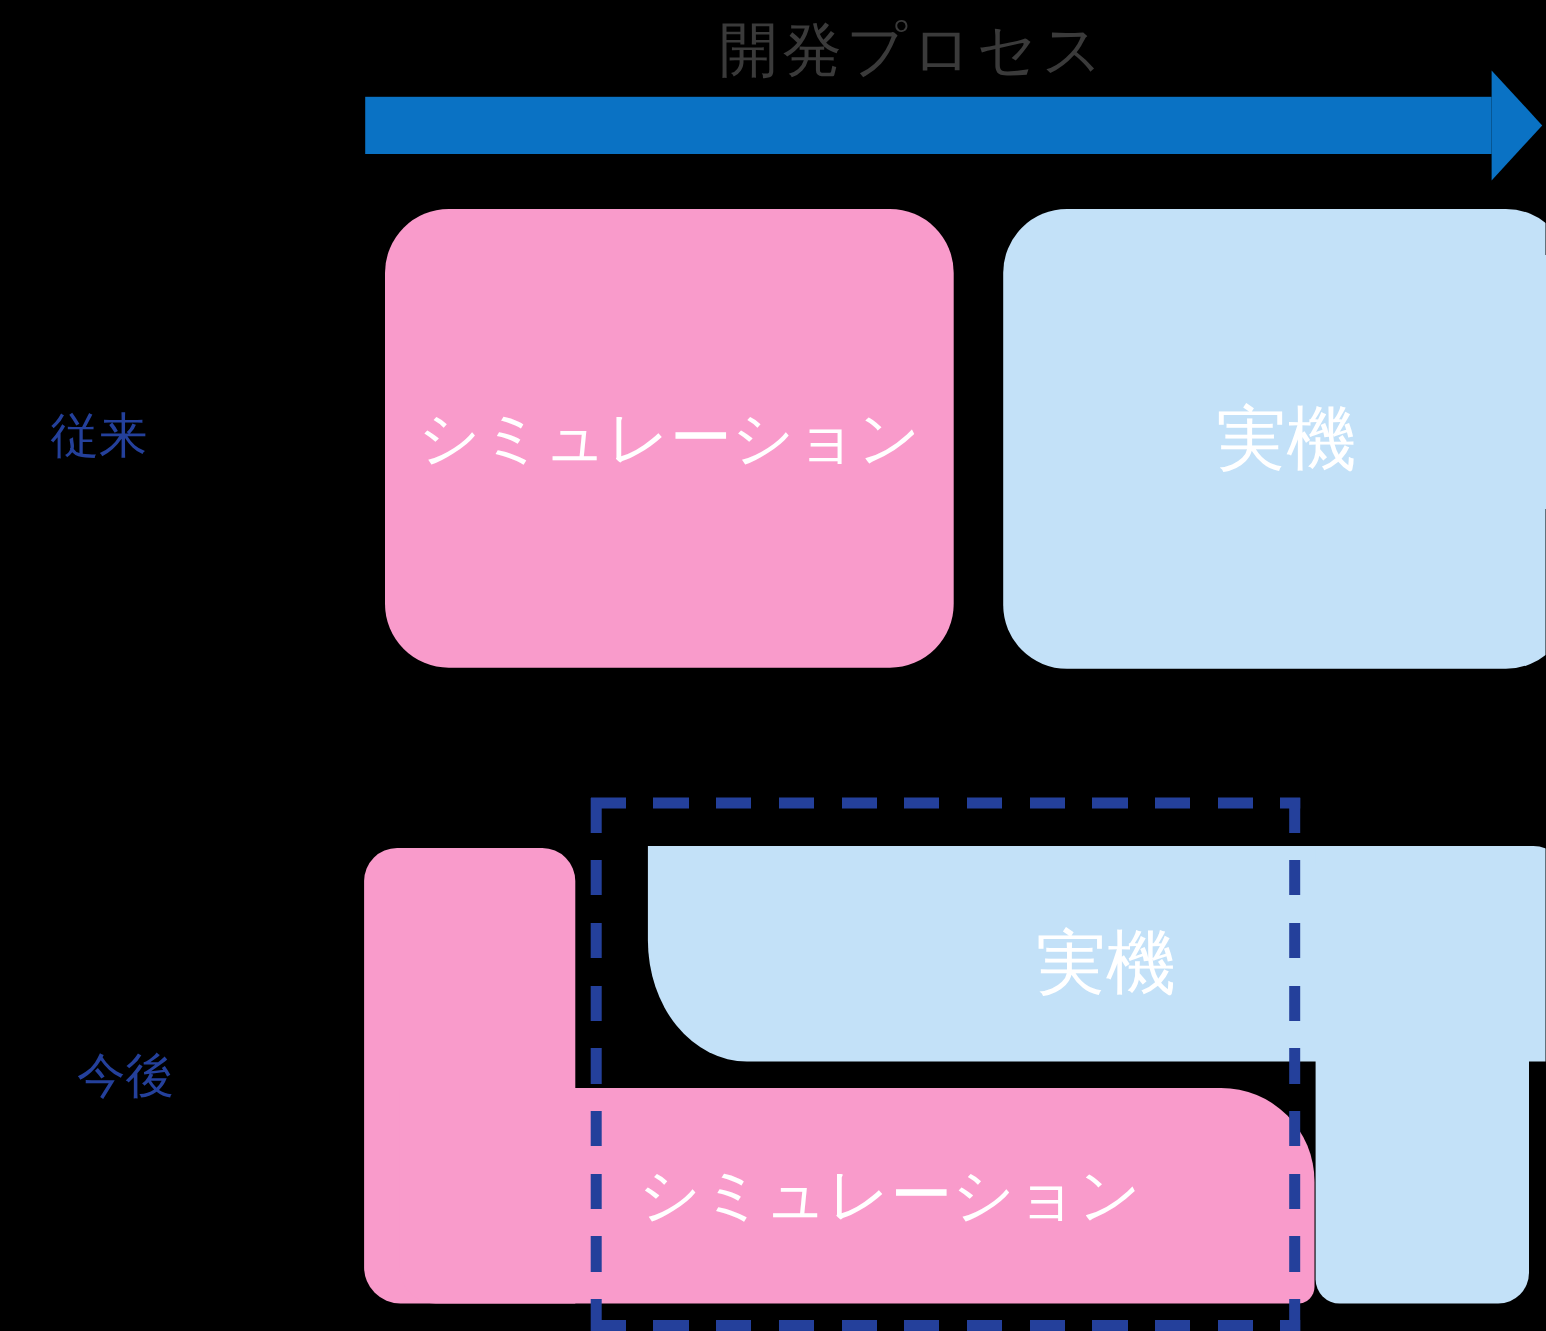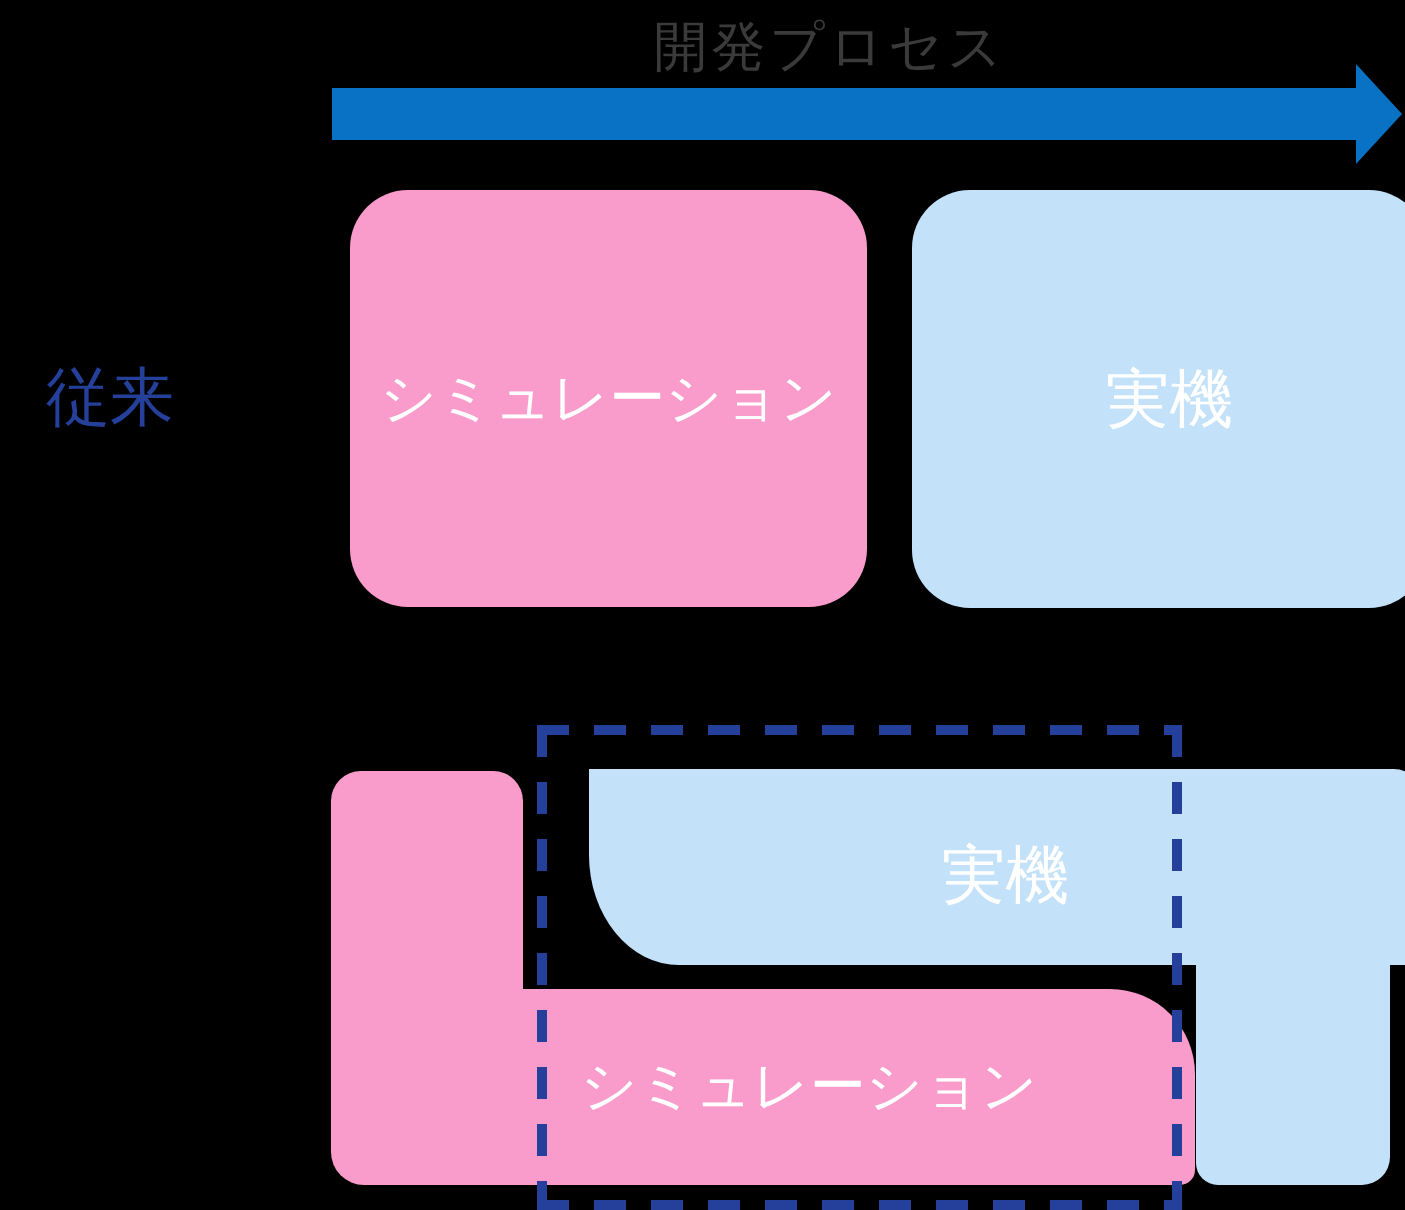--- a/index.html
+++ b/index.html
@@ -35,21 +35,21 @@
   .arrow-head {
     left: 1356px; top: 64px; width: 0; height: 0;
     border-top: 50px solid transparent;
     border-bottom: 50px solid transparent;
     border-left: 46px solid var(--arrow-blue, #0a72c4);
   }
 
   
   .row-label {
     color: var(--navy, #24409b);
-    font-size: 64px;
+    font-size: 44px;
     line-height: 68px;
     white-space: nowrap;
   }
   .row-label.conventional { left: 46px; top: 363px; }
   .row-label.future       { left: 70px; top: 945px; }
 
   
   .box {
     display: flex;
     align-items: center;
@@ -129,20 +129,21 @@
   <div class="abs row-label conventional">従来</div>
 
   <div class="abs box sim-box-top">
     <span>シミュレーション</span>
   </div>
 
   <div class="abs box act-box-top">
     <span>実機</span>
   </div>
 
+  <div class="abs row-label future">今後</div>
 
   <div class="abs pink-vert"></div>
 
   <div class="abs box blue-top">
     <span>実機</span>
   </div>
 
   <div class="abs blue-right"></div>
 
   <div class="abs box pink-horiz">

